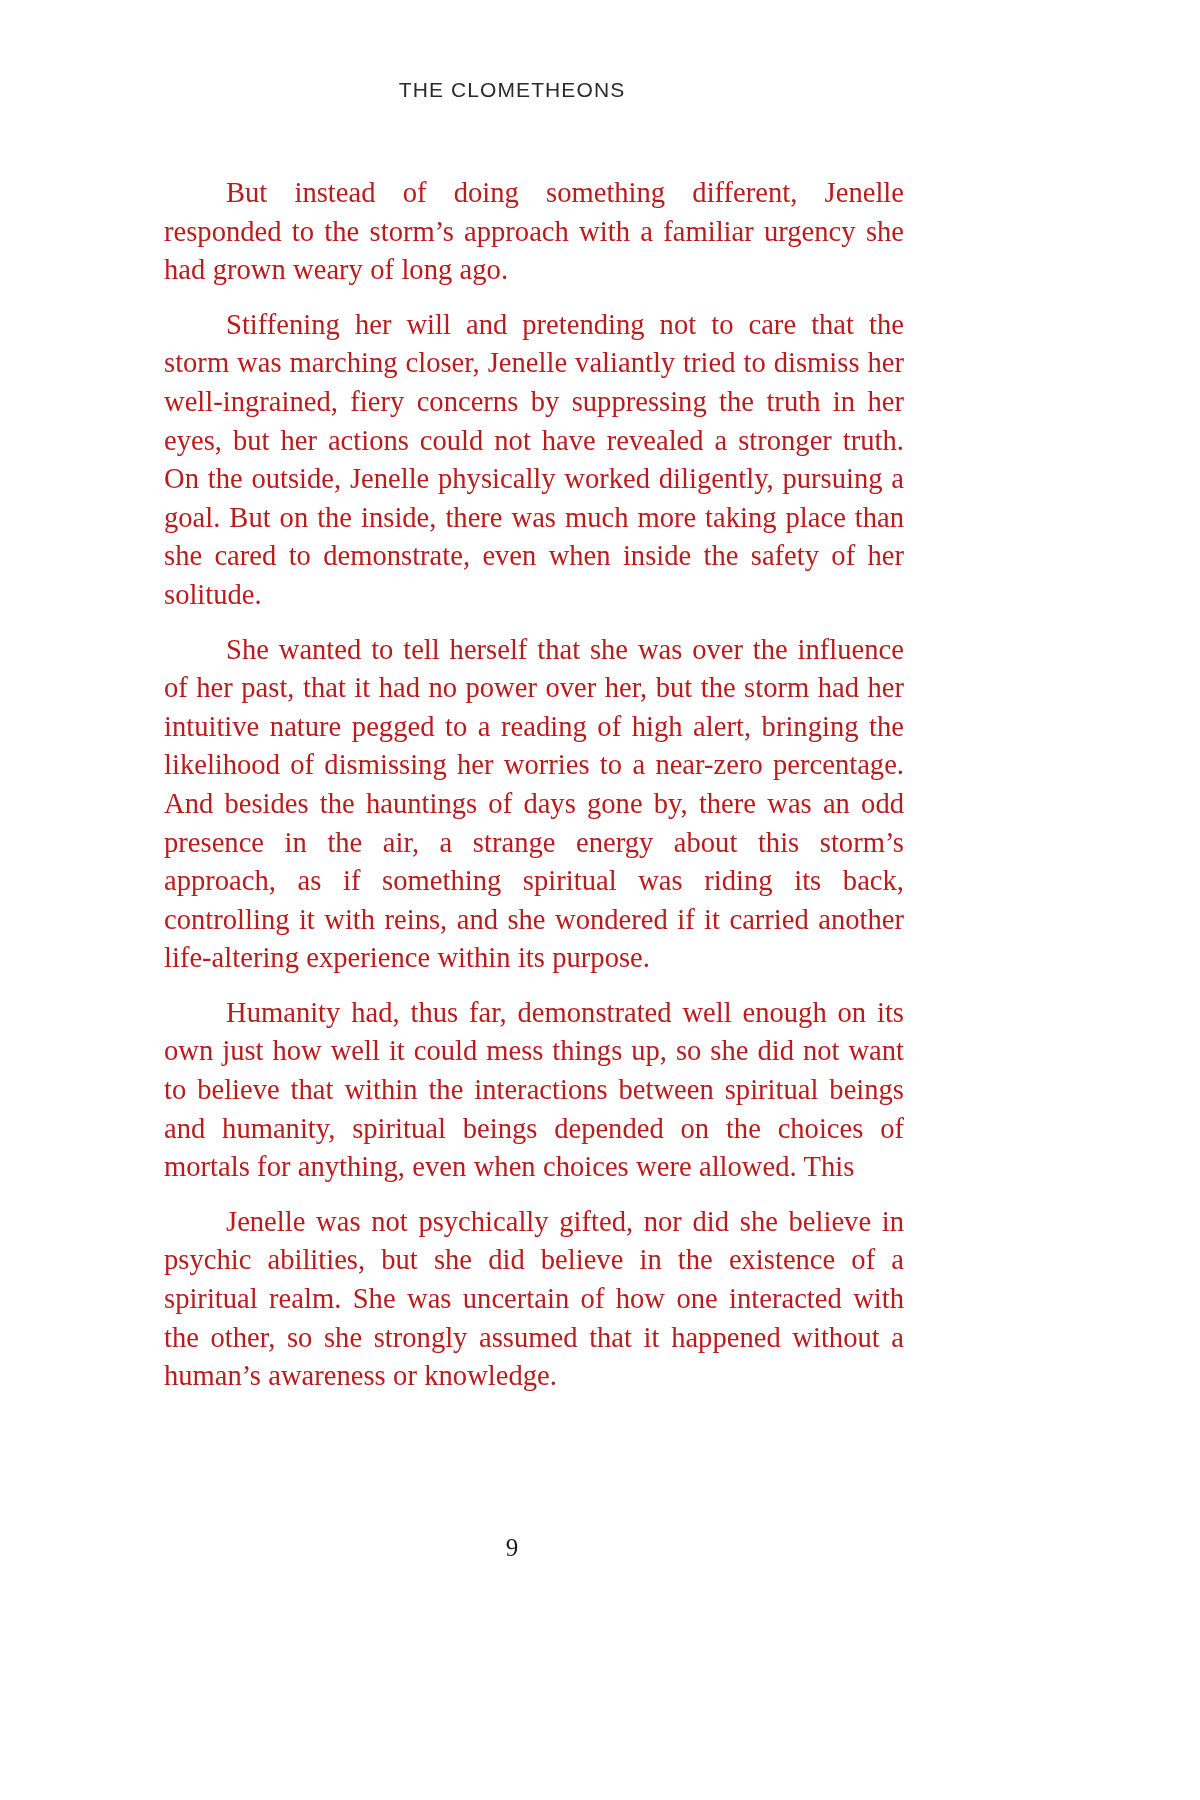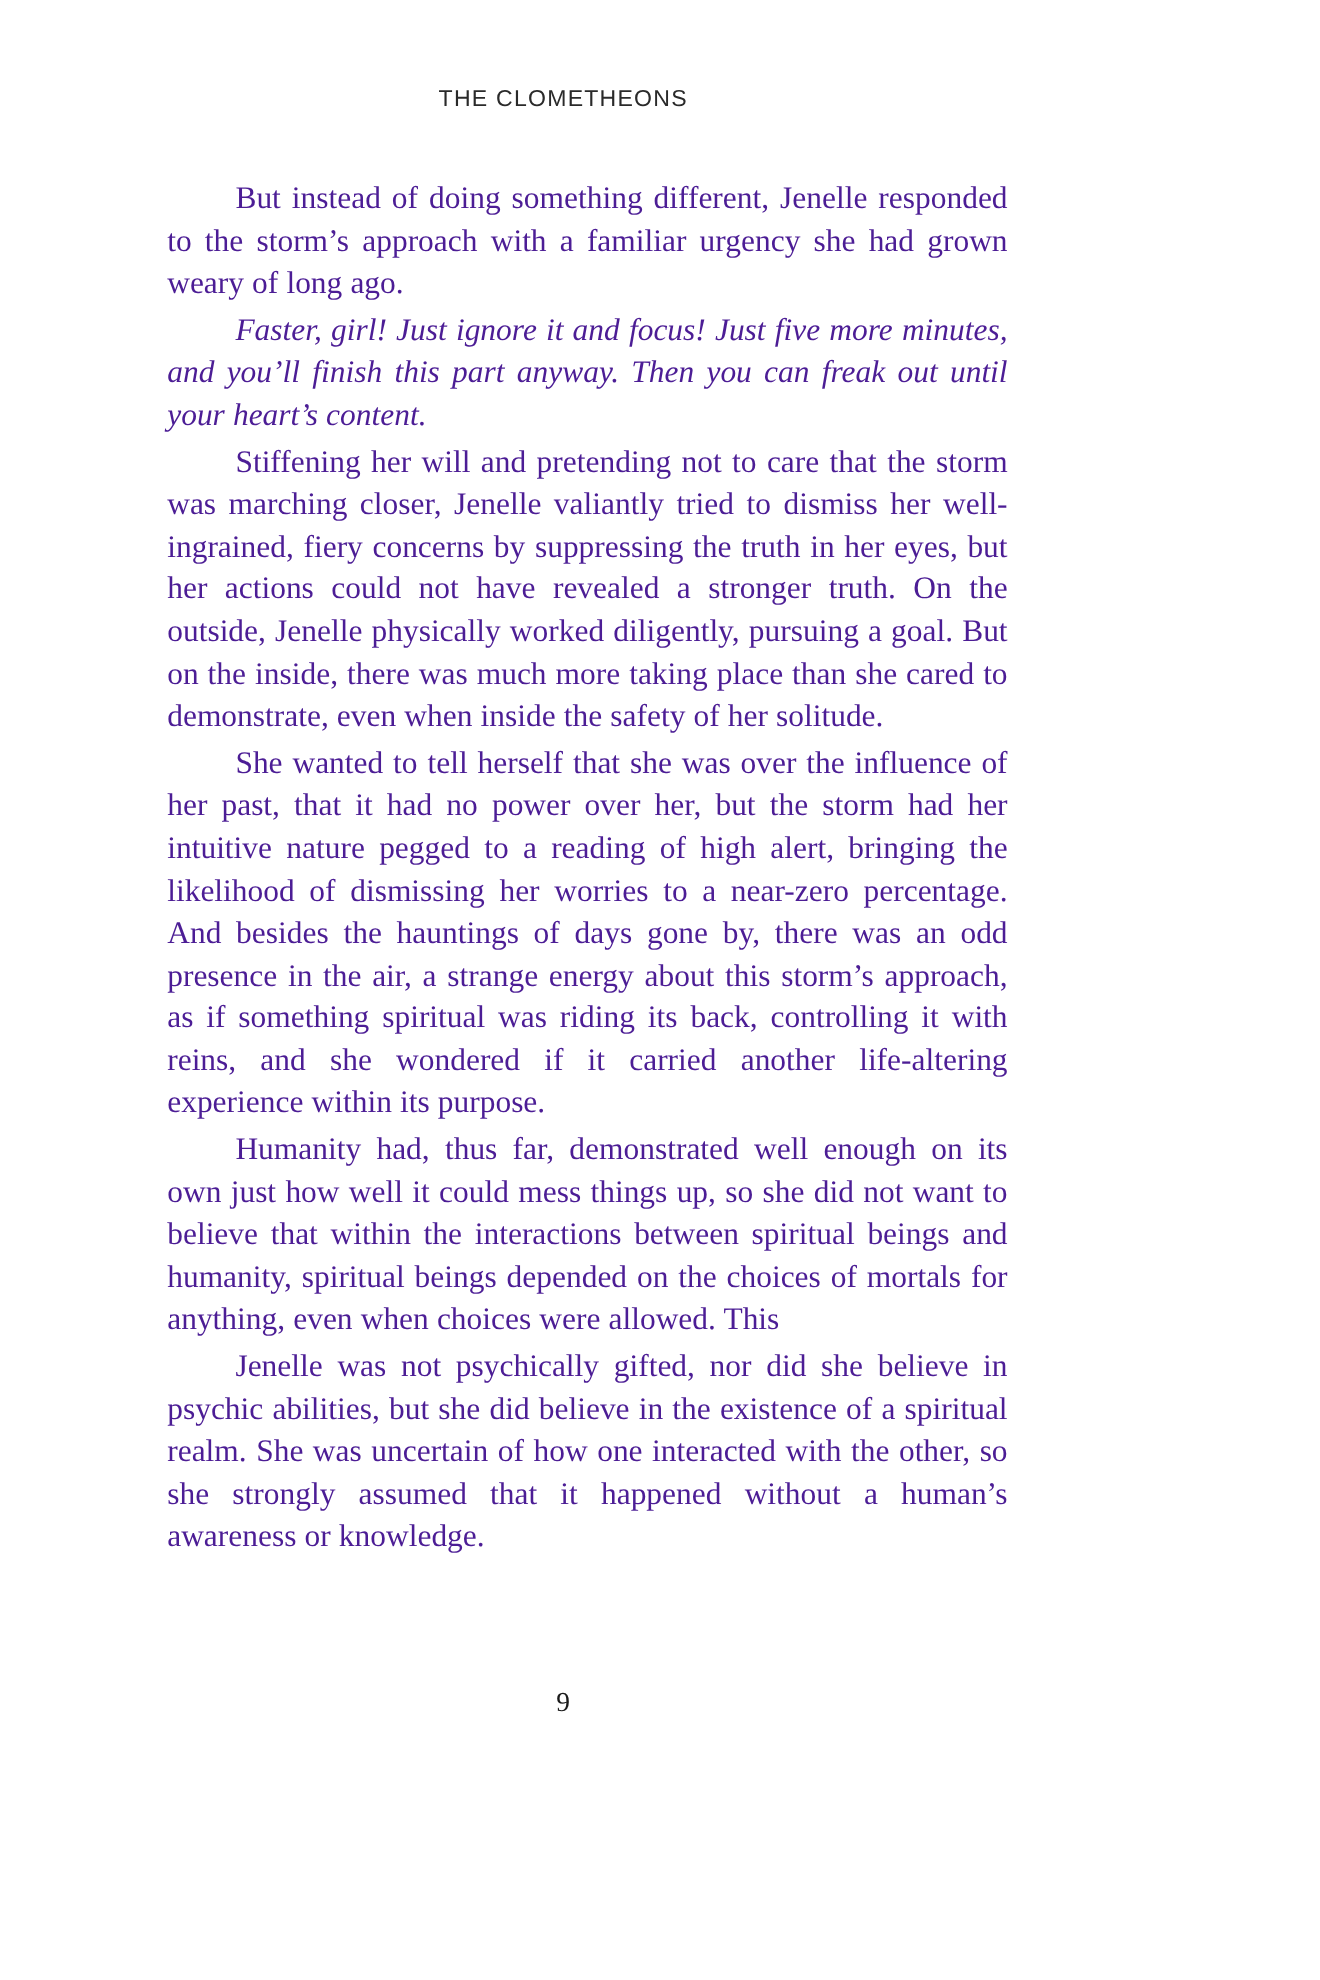--- a/index.html
+++ b/index.html
@@ -29,28 +29,28 @@
     color: #2a2a2a;
     font-weight: 400;
   }
   .body-column {
     position: absolute;
     top: 158px;
     left: 148px;
     width: 772px;
   }
   .para {
-    margin: 4px;
+    margin: 16px;
     font-size: 28.6px;
     line-height: 38.6px;
     text-align: justify;
     text-indent: 62px;
     hyphens: none;
     word-spacing: 0.2px;
-    color: #4c1d95;
+    color: #b91c1c;
   }
   .para.italic {
     font-style: italic;
   }
   .folio {
     position: absolute;
     bottom: 238px;
     left: 0;
     right: 0;
     text-align: center;
@@ -60,21 +60,20 @@
 </style>
 </head>
 <body>
 
 <div class="page">
 
   <div class="running-head">THE CLOMETHEONS</div>
 
   <div class="body-column">
     <p class="para">But instead of doing something different, Jenelle responded to the storm’s approach with a familiar urgency she had grown weary of long ago.</p>
-    <p class="para italic">Faster, girl! Just ignore it and focus! Just five more minutes, and you’ll finish this part anyway. Then you can freak out until your heart’s content.</p>
     <p class="para">Stiffening her will and pretending not to care that the storm was marching closer, Jenelle valiantly tried to dismiss her well-ingrained, fiery concerns by suppressing the truth in her eyes, but her actions could not have revealed a stronger truth. On the outside, Jenelle physically worked diligently, pursuing a goal. But on the inside, there was much more taking place than she cared to demonstrate, even when inside the safety of her solitude.</p>
     <p class="para">She wanted to tell herself that she was over the influence of her past, that it had no power over her, but the storm had her intuitive nature pegged to a reading of high alert, bringing the likelihood of dismissing her worries to a near-zero percentage. And besides the hauntings of days gone by, there was an odd presence in the air, a strange energy about this storm’s approach, as if something spiritual was riding its back, controlling it with reins, and she wondered if it carried another life-altering experience within its purpose.</p>
     <p class="para">Humanity had, thus far, demonstrated well enough on its own just how well it could mess things up, so she did not want to believe that within the interactions between spiritual beings and humanity, spiritual beings depended on the choices of mortals for anything, even when choices were allowed. This</p>
     <p class="para">Jenelle was not psychically gifted, nor did she believe in psychic abilities, but she did believe in the existence of a spiritual realm. She was uncertain of how one interacted with the other, so she strongly assumed that it happened without a human’s awareness or knowledge.</p>
   </div>
 
   <div class="folio">9</div>
 
 </div>
 

